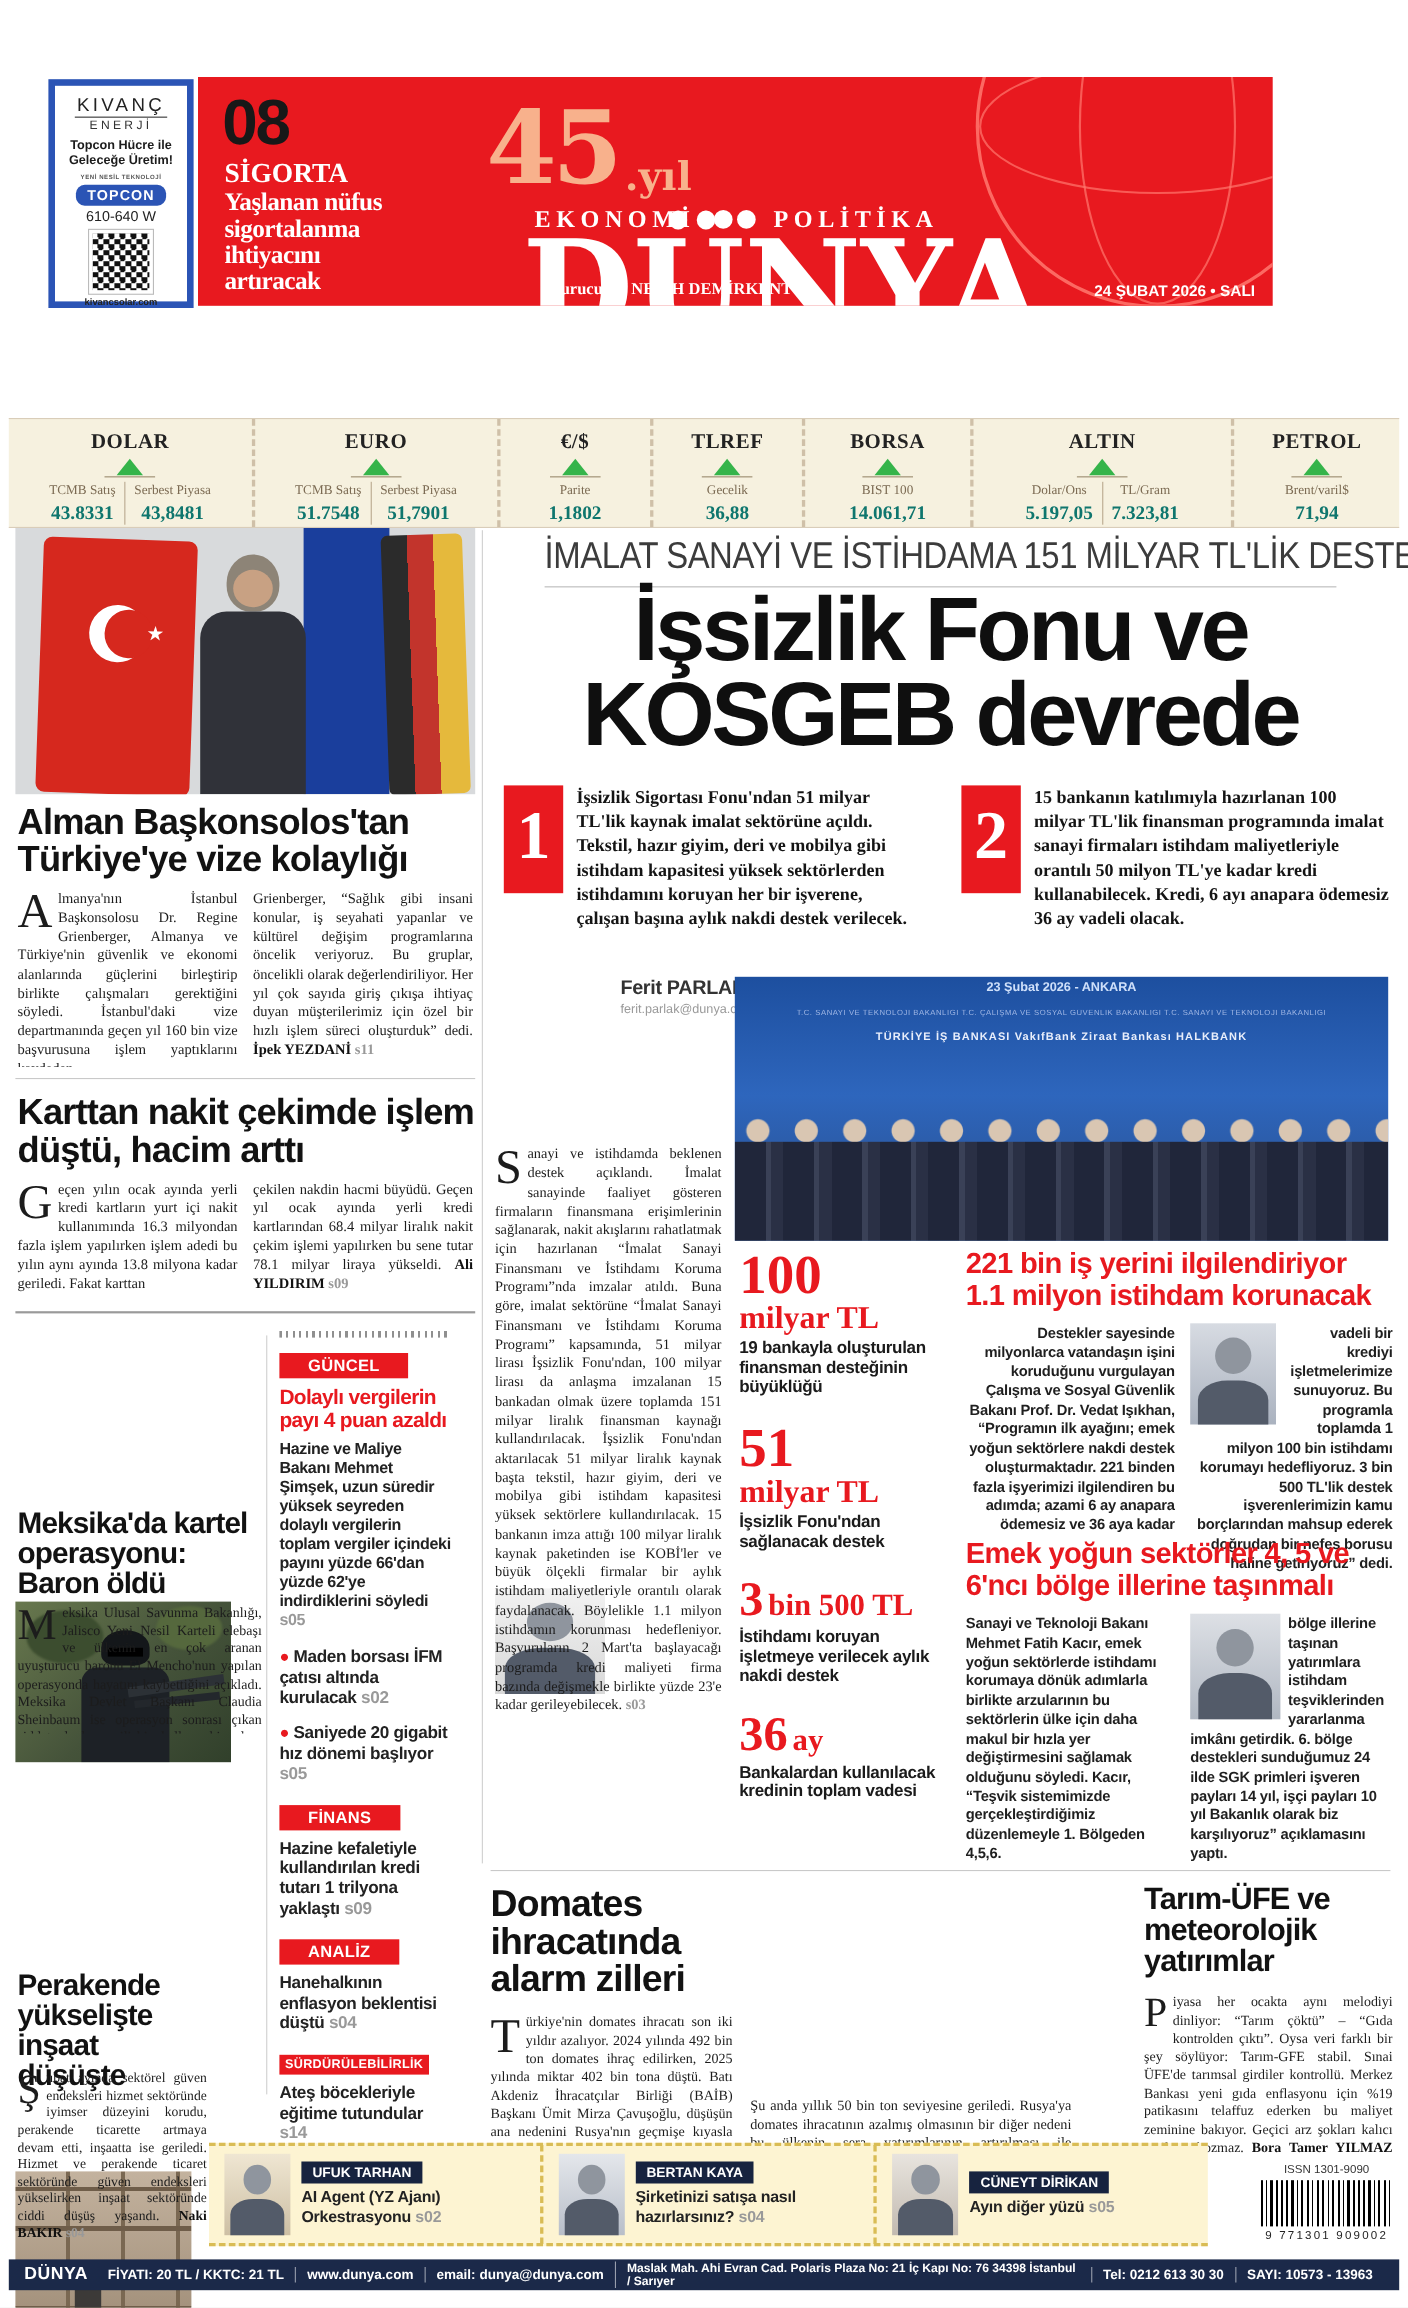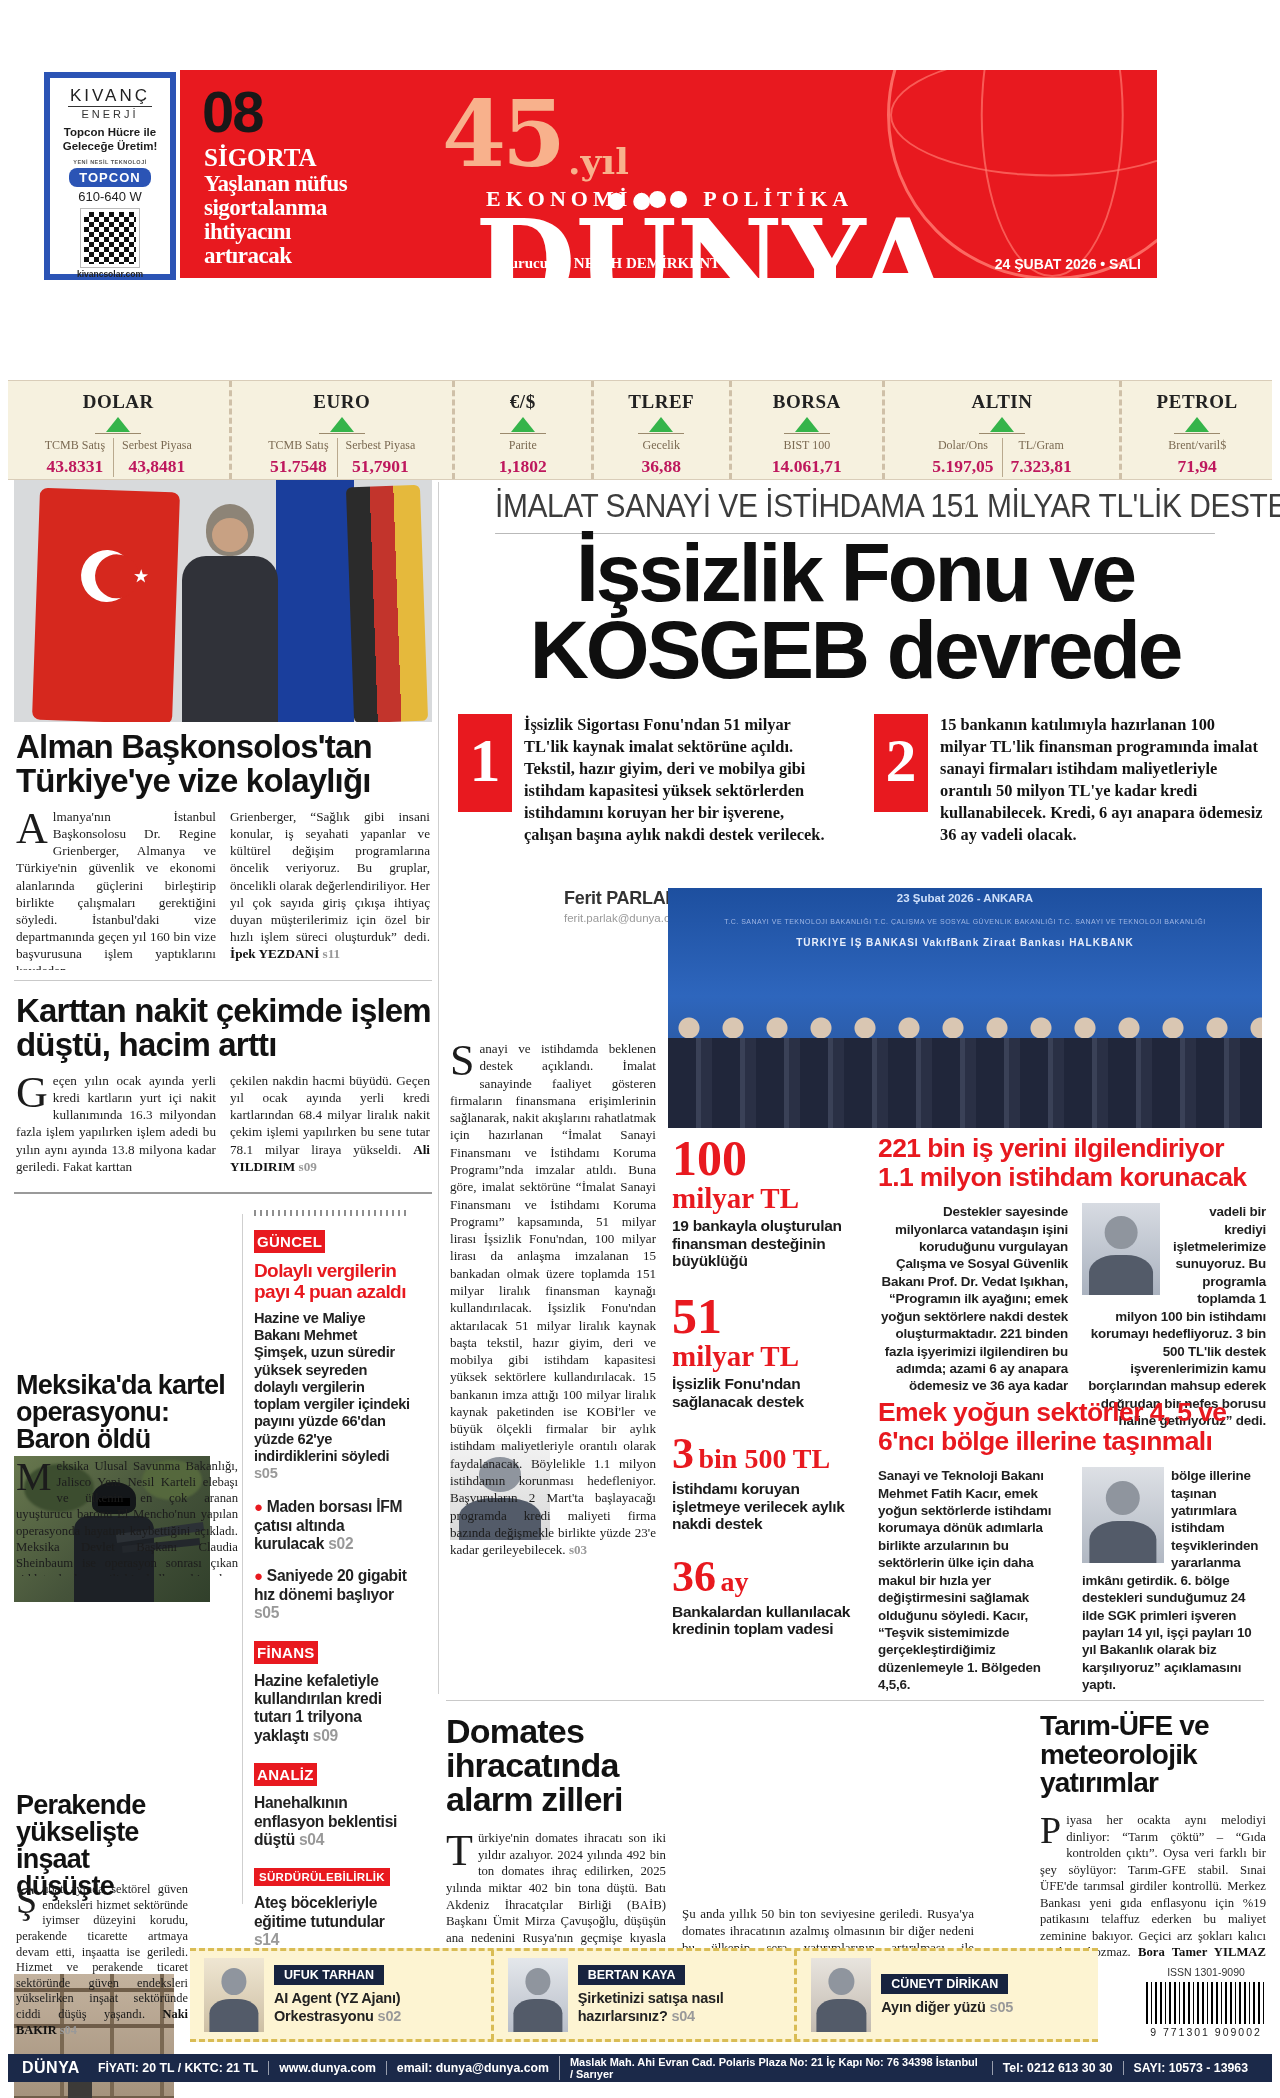--- a/index.html
+++ b/index.html
@@ -28,28 +28,28 @@
   #ticker{display:flex;background:var(--cream);border-top:1px solid #d9cdb9;border-bottom:1px solid #d9cdb9;}
   .tcell{padding:10px 4px 6px;text-align:center;border-left:3px dashed #cfc0a8;}
   .tcell:first-child{border-left:none;}
   .tlabel{font-family:"Liberation Serif",serif;font-weight:700;font-size:19px;color:#222;letter-spacing:0.5px;}
   .up{width:0;height:0;border-left:12px solid transparent;border-right:12px solid transparent;border-bottom:15px solid #35b44a;margin:4px auto 0;}
   .ubar{width:46px;height:1px;background:#9b8a6d;margin:1px auto 4px;}
   .tcols{display:flex;justify-content:center;align-items:flex-start;}
   .tcol{padding:0 8px;}
   .tcol + .tcol{border-left:1px solid #b9a98e;}
   .tk{font-family:"Liberation Serif",serif;font-size:12px;color:#7b6a52;}
-  .tv{font-family:"Liberation Serif",serif;font-size:17.5px;font-weight:700;color:#be185d;margin-top:3px;}
+  .tv{font-family:"Liberation Serif",serif;font-size:17.5px;font-weight:700;color:#0f766e;margin-top:3px;}
   
   #mast{background:var(--red);overflow:hidden;}
   .dot{display:inline-block;width:17px;height:17px;border-radius:50%;background:#fff;margin:0 2px;vertical-align:-2px;}
   .globe{position:absolute;border:3px solid rgba(255,120,110,.85);border-radius:50%;}
   .globe i{position:absolute;border:2px solid rgba(255,120,110,.7);border-radius:50%;}
   
-  .badge{display:inline-block;background:var(--red);color:#fff;font-weight:700;font-size:15px;padding:3px 3px;letter-spacing:0.3px;}
+  .badge{display:inline-block;background:var(--red);color:#fff;font-weight:700;font-size:15px;padding:3px 26px;letter-spacing:0.3px;}
   .nbadge{display:inline-block;background:#17233f;color:#fff;font-weight:700;font-size:12.5px;padding:3px 10px;}
   .sbhd{font-weight:700;font-size:15.2px;line-height:1.18;color:#222;letter-spacing:-0.3px;}
   .dotr{color:var(--red);font-size:15px;}
   
   .numblock{flex:0 0 54px;height:98px;background:var(--red);color:#fff;font-weight:800;font-size:62px;line-height:92px;text-align:center;font-family:"Liberation Serif",serif;}
   .numtext{font-family:"Liberation Serif",serif;font-weight:700;font-size:16.4px;line-height:1.34;color:#141414;padding-left:12px;}
   .statnum{color:var(--red);font-weight:700;font-family:"Liberation Serif",serif;line-height:0.9;}
   .statcap{font-weight:700;font-size:15.5px;line-height:1.14;color:#1b1b1b;letter-spacing:-0.3px;margin-top:6px;}
   .boldtx{font-weight:700;font-size:13.4px;line-height:1.3;color:#1f1f1f;letter-spacing:-0.2px;}
   .qr{background:repeating-conic-gradient(#111 0% 25%, #fff 0% 50%) 0 0/10px 10px;border:3px solid #fff;outline:1px solid #bbb;}

